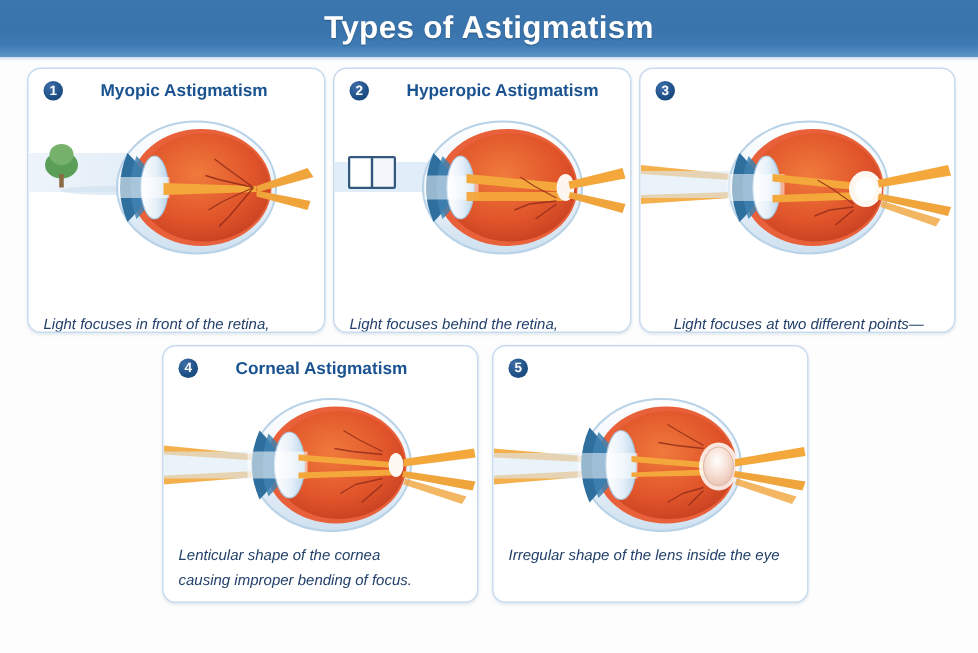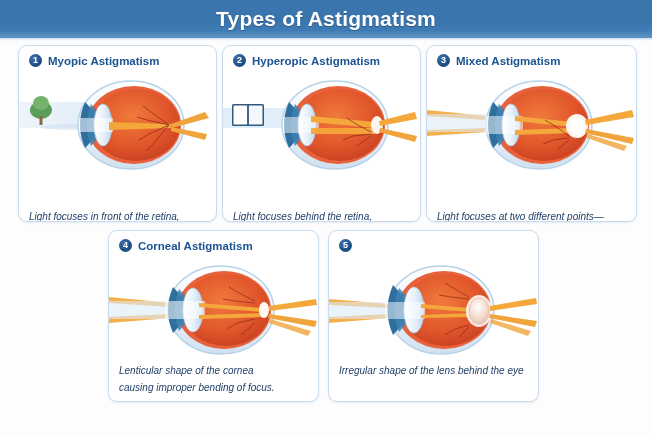--- a/index.html
+++ b/index.html
@@ -41,21 +41,21 @@
     padding:8px 0 0 10px;
   }
   .badge{
     width:13px;height:13px;border-radius:50%;
     background:radial-gradient(circle at 35% 30%,#3f6ea8 0%,#1d4f86 60%,#13406f 100%);
     color:#ffffff;font-size:9px;font-weight:bold;
     display:flex;align-items:center;justify-content:center;
     flex:0 0 auto;line-height:1;
   }
   .card-title{
-    color:#1b5391;font-size:11.5px;font-weight:bold;white-space:nowrap;
+    color:#1b5391;font-size:11.5px;font-weight:bold;white-space:nowrap;margin-left:19px;
   }
   .card-body{
     position:absolute;left:10px;right:8px;
     color:#22406a;font-size:10px;line-height:1.55;font-style:italic;
   }
 
   
   .illo{position:absolute;left:0;right:0;overflow:hidden;}
   .illo svg{display:block;}
 
@@ -64,21 +64,21 @@
   #card2{left:222px;top:45px;width:197px;height:175px;}
   #card3{left:426px;top:45px;width:209px;height:175px;}
   #card4{left:108px;top:230px;width:209px;height:170px;}
   #card5{left:328px;top:230px;width:209px;height:170px;}
 
   #illo1,#illo2,#illo3{top:26px;height:108px;}
   #illo4,#illo5{top:26px;height:108px;}
 
   #body1{top:163px;}
   #body2{top:163px;}
-  #body3{top:163px;}
+  #body3{top:163px;text-align:center;}
   #body4{top:132px;}
   #body5{top:132px;}
   .card-body p{margin:0 0 1px 0;}
 </style>
 </head>
 <body>
 
 <div class="page">
 
   <div class="header">
@@ -198,21 +198,20 @@
 
     <div class="card-body" id="body2">
       <p>Light focuses behind the retina,</p>
 
     </div>
   </div>
 
   <div class="card" id="card3">
     <div class="card-head">
       <div class="badge">3</div>
-      <div class="card-title">Mixed Astigmatism</div>
     </div>
 
     <div class="illo" id="illo3">
       <svg width="209" height="108" viewBox="0 0 209 108">
         <defs>
           <radialGradient id="vit3" cx="45%" cy="38%" r="70%">
             <stop offset="0" stop-color="#f07a3c"></stop>
             <stop offset="62%" stop-color="#e0542a"></stop>
             <stop offset="100%" stop-color="#c23d1f"></stop>
           </radialGradient>
@@ -358,17 +357,17 @@
         <path d="M161 57 L208 64 L206 70 L160 61 Z" fill="#f0a43c"></path>
         <path d="M162 62 L202 74 L199 79 L161 66 Z" fill="#f0a43c" opacity="0.8"></path>
         <g stroke="#8e2a18" stroke-width="0.9" fill="none" opacity="0.8">
           <path d="M140 40 L126 32 M140 42 L122 40 M140 68 L126 72 M140 70 L130 80"></path>
           <path d="M126 32 L116 26 M122 40 L110 38 M126 72 L116 78"></path>
         </g>
       </svg>
     </div>
 
     <div class="card-body" id="body5">
-      <p>Irregular shape of the lens behind the eye</p>
+      <p>Irregular shape of the lens inside the eye</p>
     </div>
   </div>
 
 </div>
 
 </body></html>

